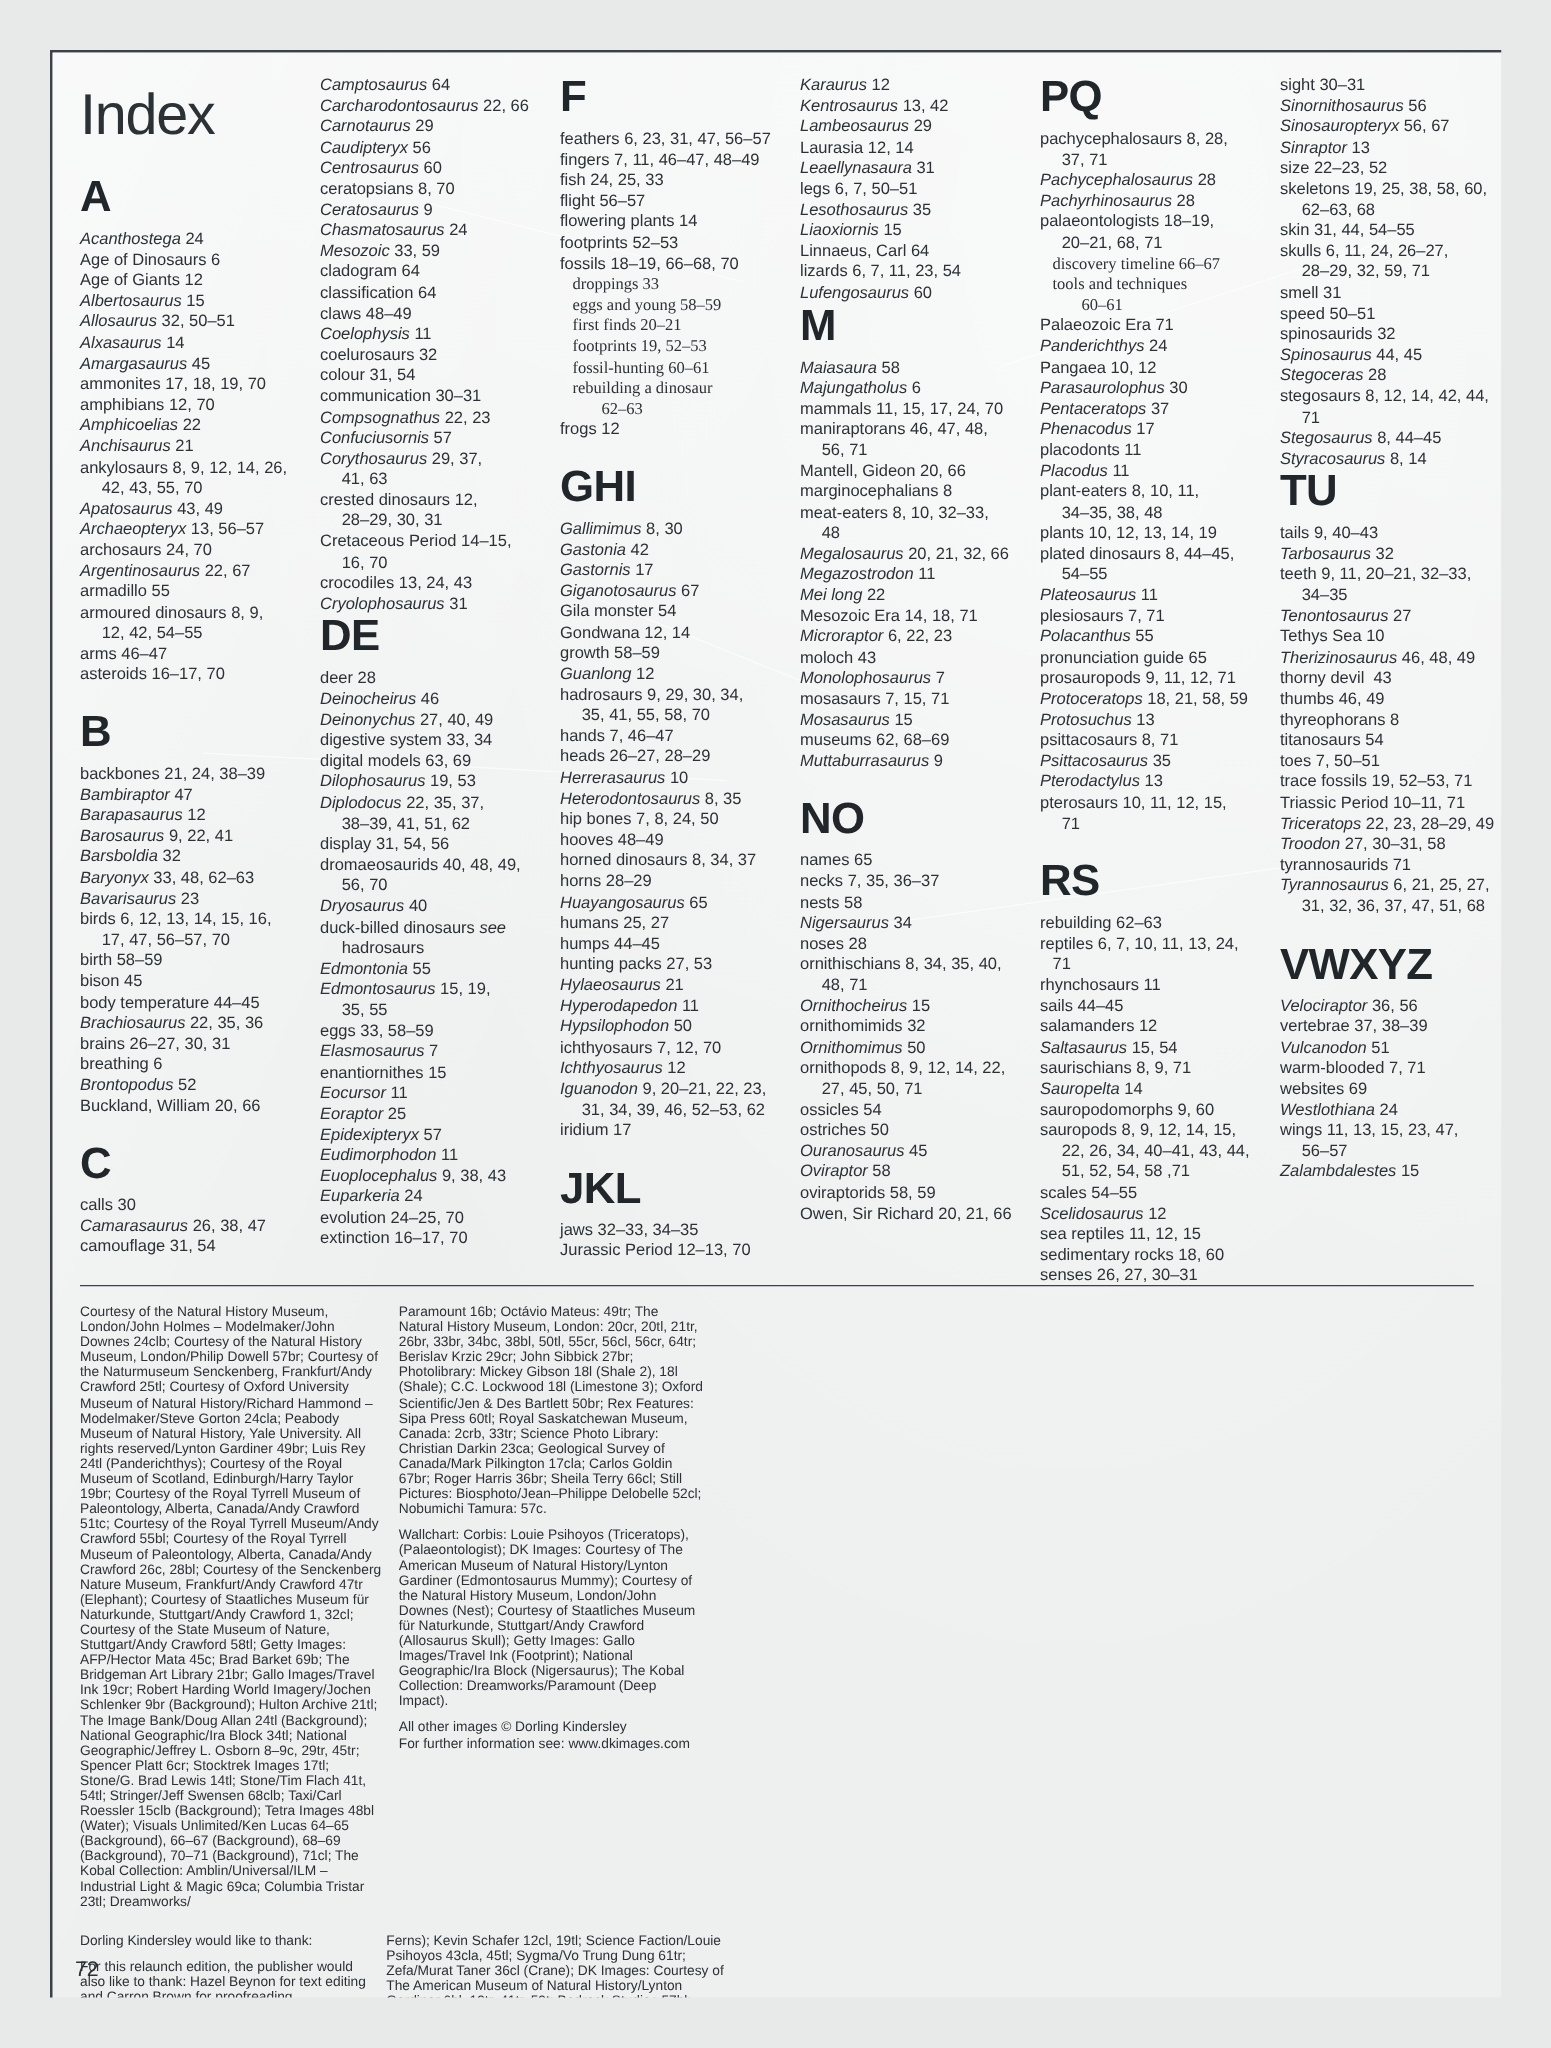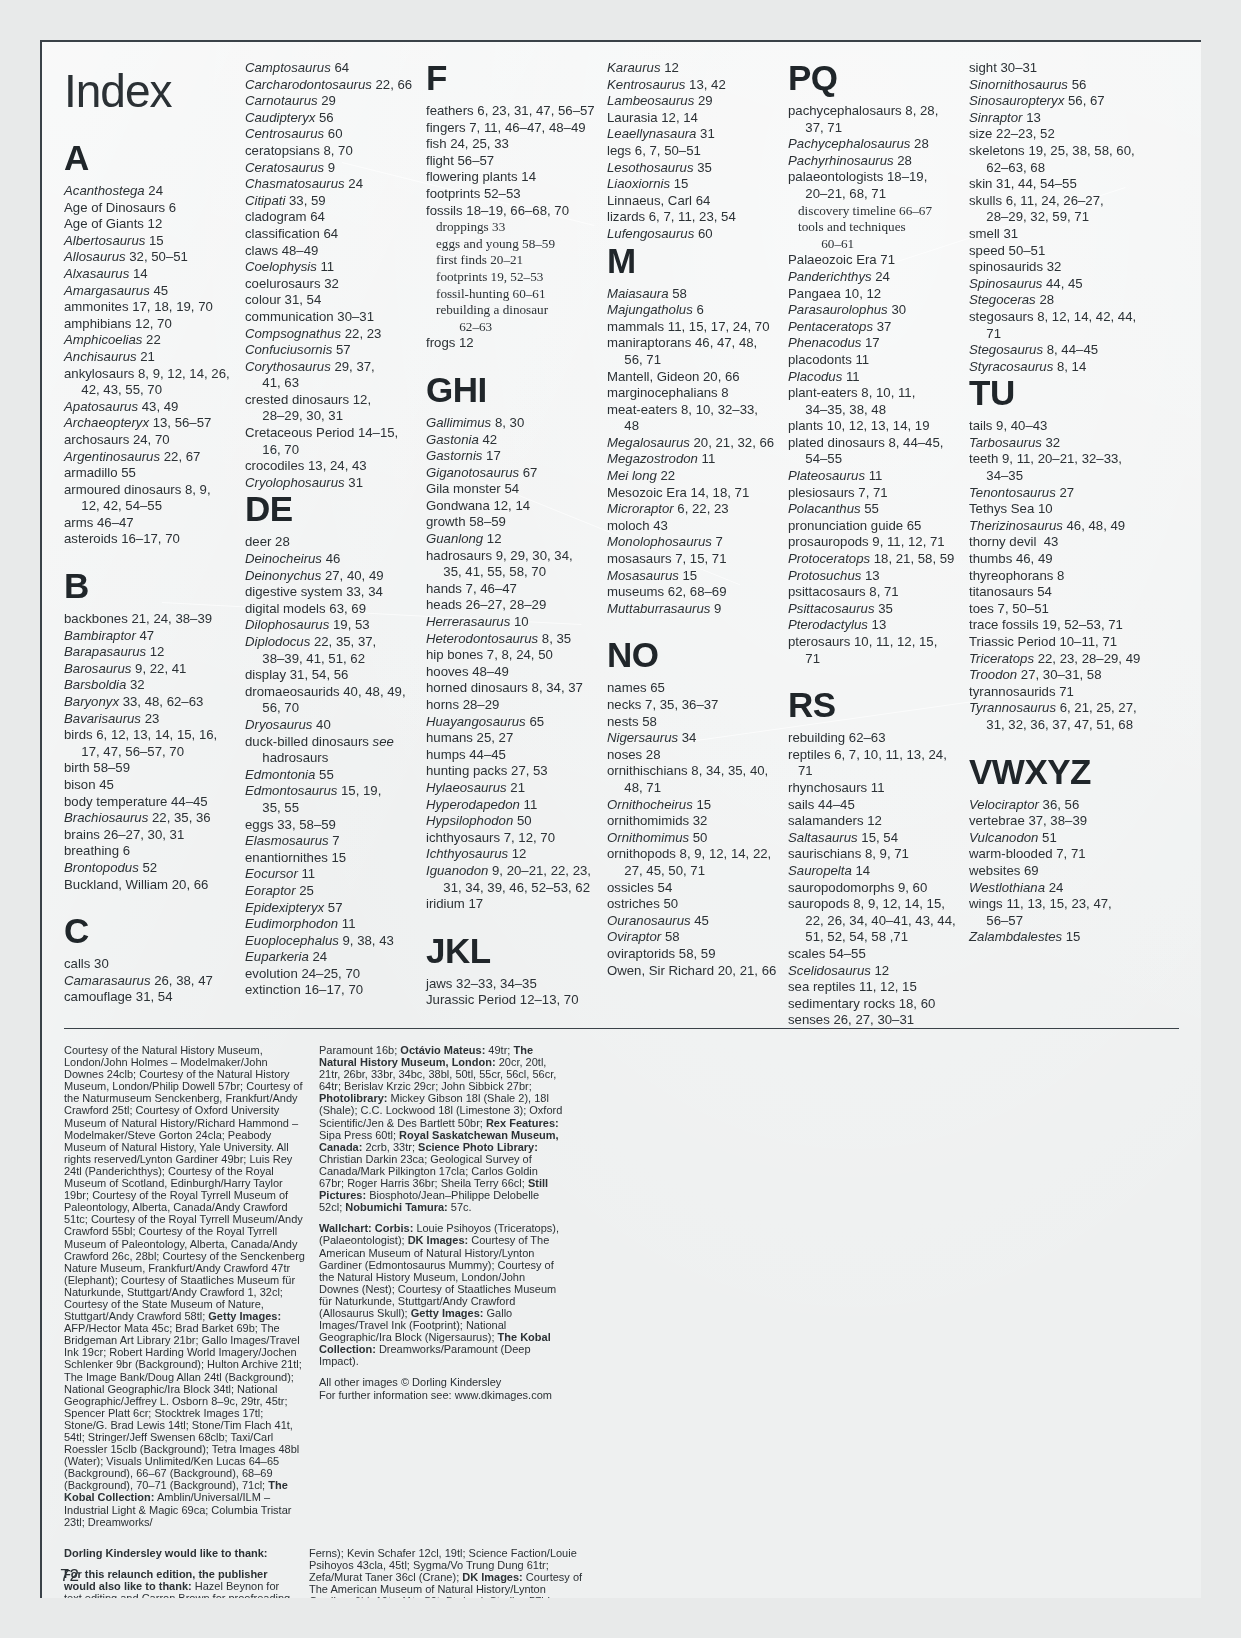--- a/index.html
+++ b/index.html
@@ -35,21 +35,21 @@
   
   .index-area{
     position:absolute;
     left:0;top:0;right:0;
     height:982px;
     padding:18px 22px 0 22px;
     box-sizing:border-box;
   }
   .index-cols{
     display:flex;
-    gap:1px;
+    gap:12px;
     height:100%;
   }
   .col{
     width:180px;
     flex:0 0 180px;
     padding-right:8px;
     box-sizing:border-box;
   }
   .col.first{width:180px;flex:0 0 180px;}
   .index-title{
@@ -118,21 +118,21 @@
   .ack-c3{width:255px;flex:0 0 255px;padding-right:14px;box-sizing:border-box;}
   .ack-c4{width:245px;flex:0 0 245px;box-sizing:border-box;}
   .ack-c1, .ack-c2, .ack-c3, .ack-c4{
     font-size:11px;
     line-height:12.1px;
     color:#2b3135;
     text-align:left;
   }
   .ack-c2, .ack-c3, .ack-c4{padding-top:0;}
   .ack-p{margin:0 0 9px 0;}
-  .ack-p b{font-weight:700;}
+  .ack-p b{font-weight:400;}
   .ack-title-wrap{display:flex;align-items:flex-start;}
   .ack-left-block{width:535px;flex:0 0 535px;}
   .ack-right-block{display:flex;flex:1;}
 
   
   .folio{
     position:absolute;
     left:18px;
     bottom:12px;
     font-size:17px;
@@ -204,21 +204,21 @@
         </div>
         <div class="col">
           <div class="entry"><i>Camptosaurus</i> 64</div>
           <div class="entry"><i>Carcharodontosaurus</i> 22, 66</div>
           <div class="entry"><i>Carnotaurus</i> 29</div>
           <div class="entry"><i>Caudipteryx</i> 56</div>
           <div class="entry"><i>Centrosaurus</i> 60</div>
           <div class="entry">ceratopsians 8, 70</div>
           <div class="entry"><i>Ceratosaurus</i> 9</div>
           <div class="entry"><i>Chasmatosaurus</i> 24</div>
-          <div class="entry"><i>Citipati</i> 33, 59</div>
+          <div class="entry"><i>Mesozoic</i> 33, 59</div>
           <div class="entry">cladogram 64</div>
           <div class="entry">classification 64</div>
           <div class="entry">claws 48–49</div>
           <div class="entry"><i>Coelophysis</i> 11</div>
           <div class="entry">coelurosaurs 32</div>
           <div class="entry">colour 31, 54</div>
           <div class="entry">communication 30–31</div>
           <div class="entry"><i>Compsognathus</i> 22, 23</div>
           <div class="entry"><i>Confuciusornis</i> 57</div>
           <div class="entry"><i>Corythosaurus</i> 29, 37,

